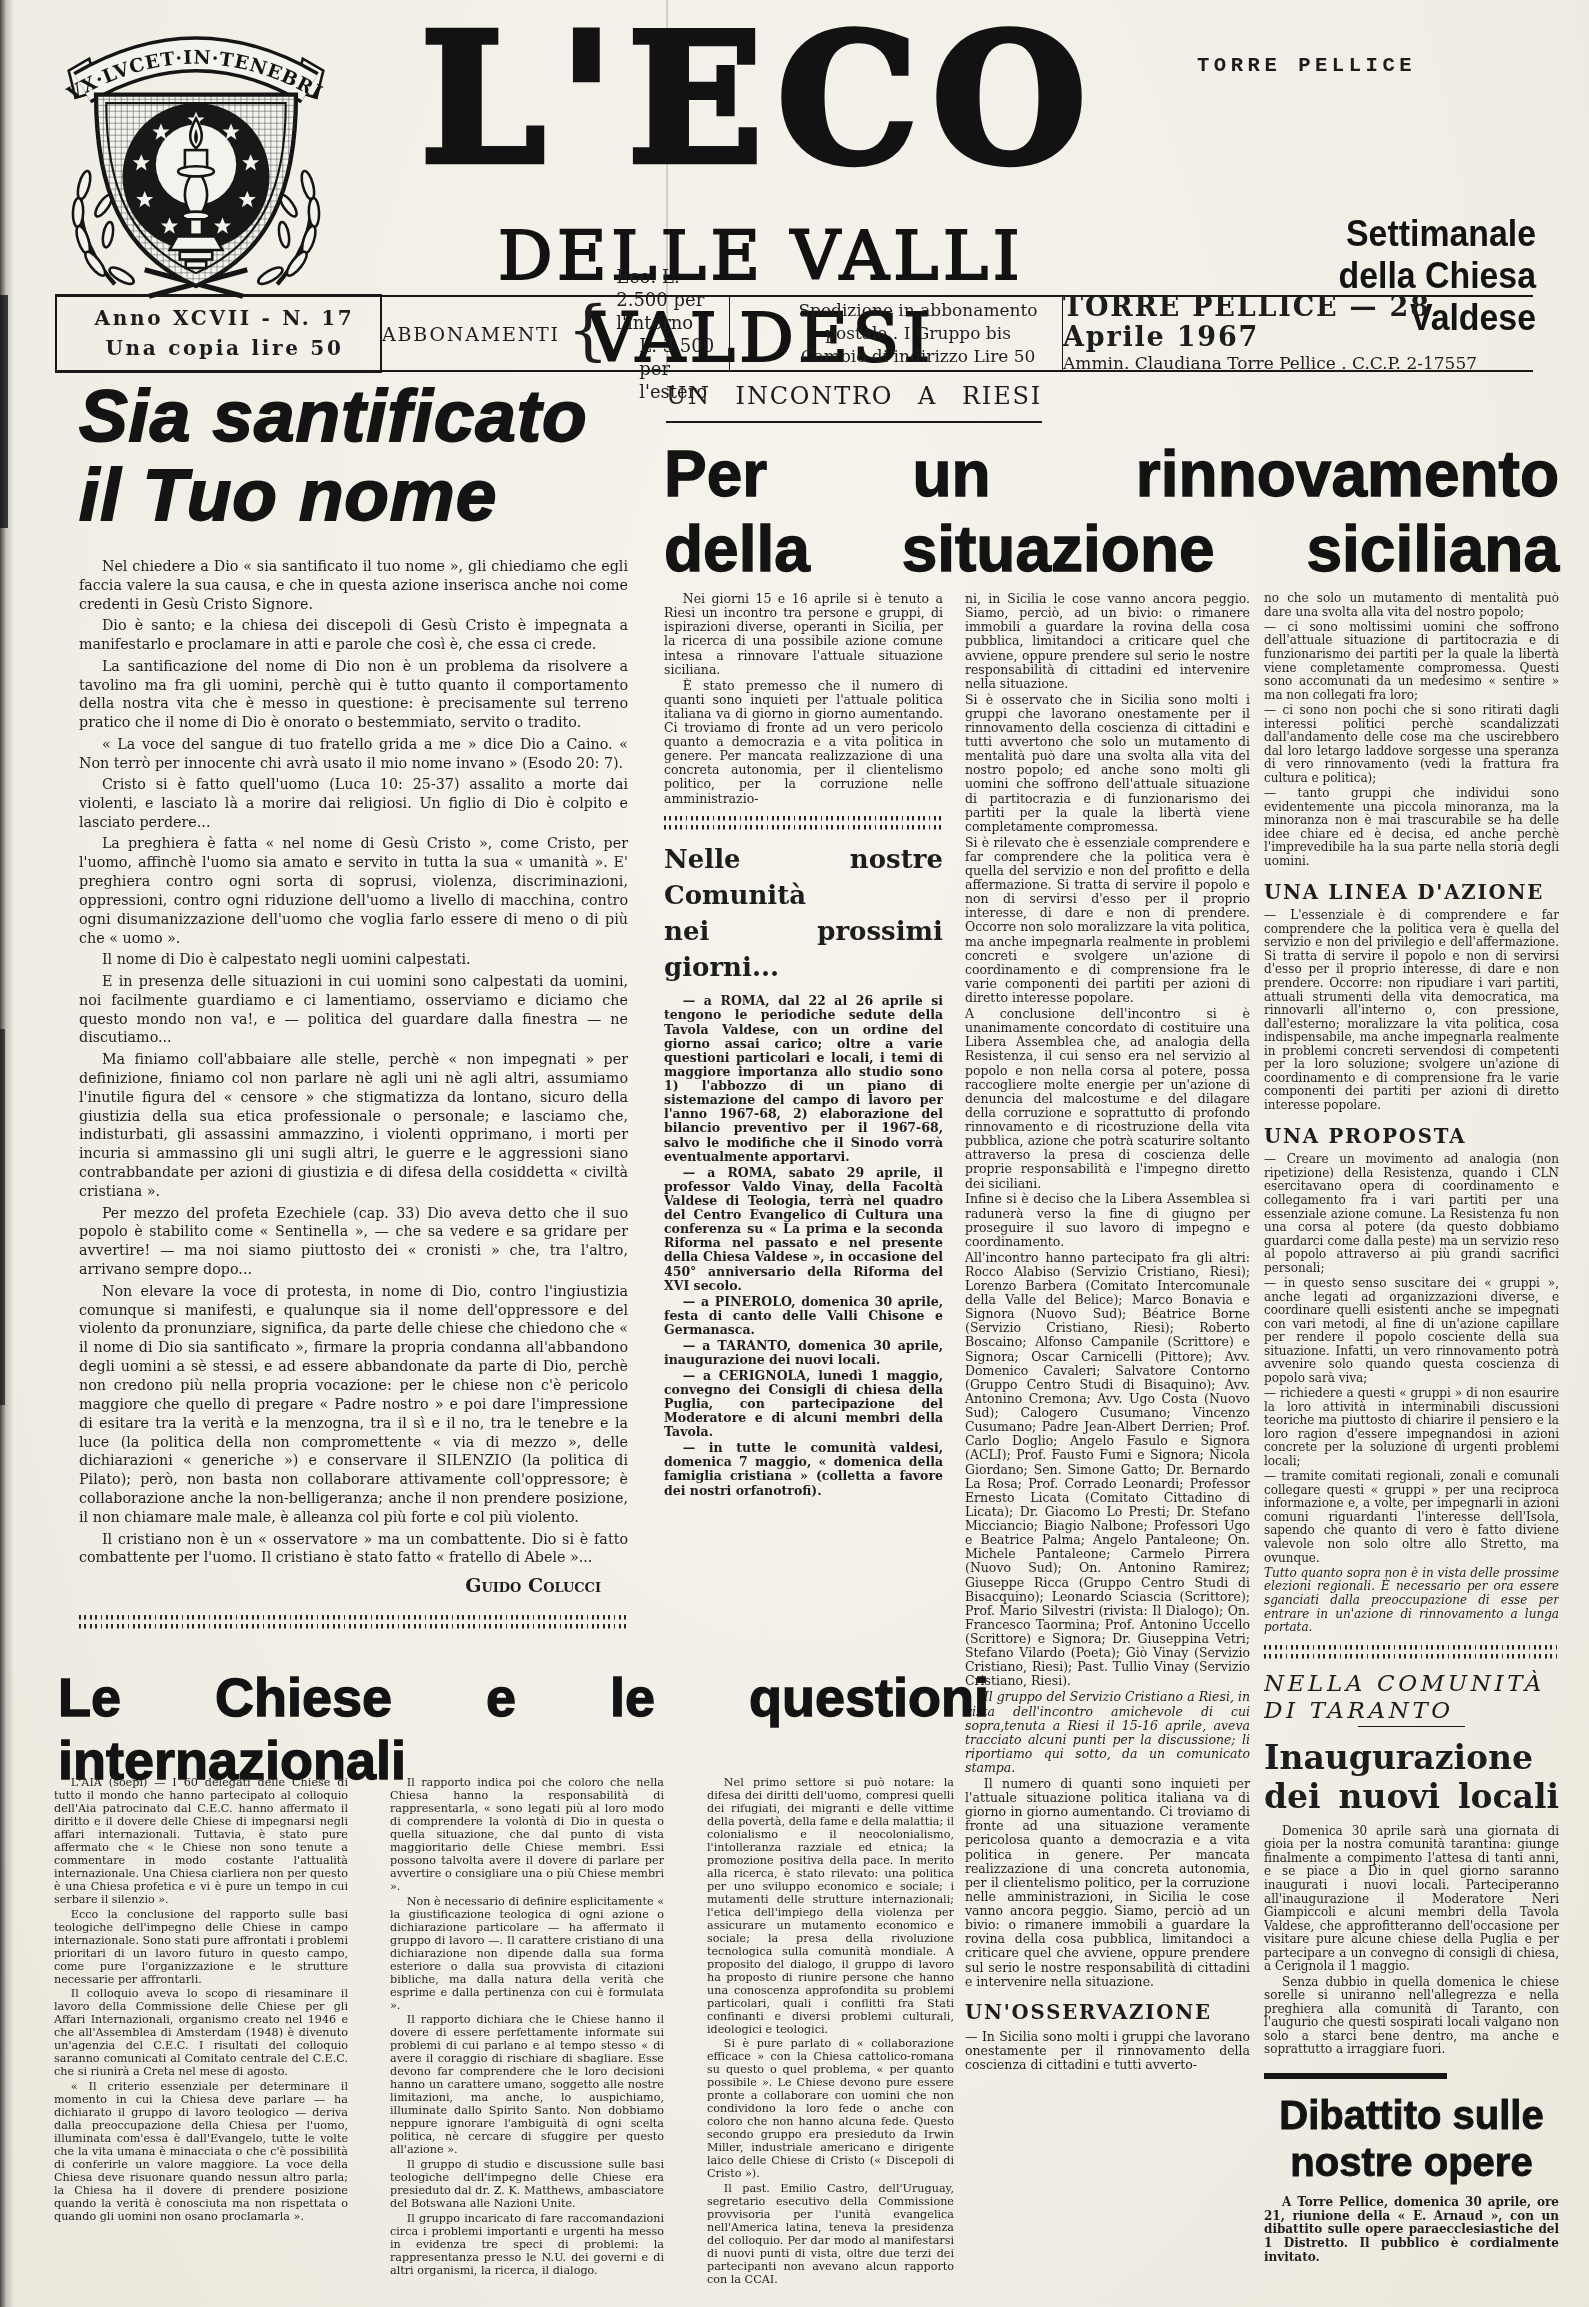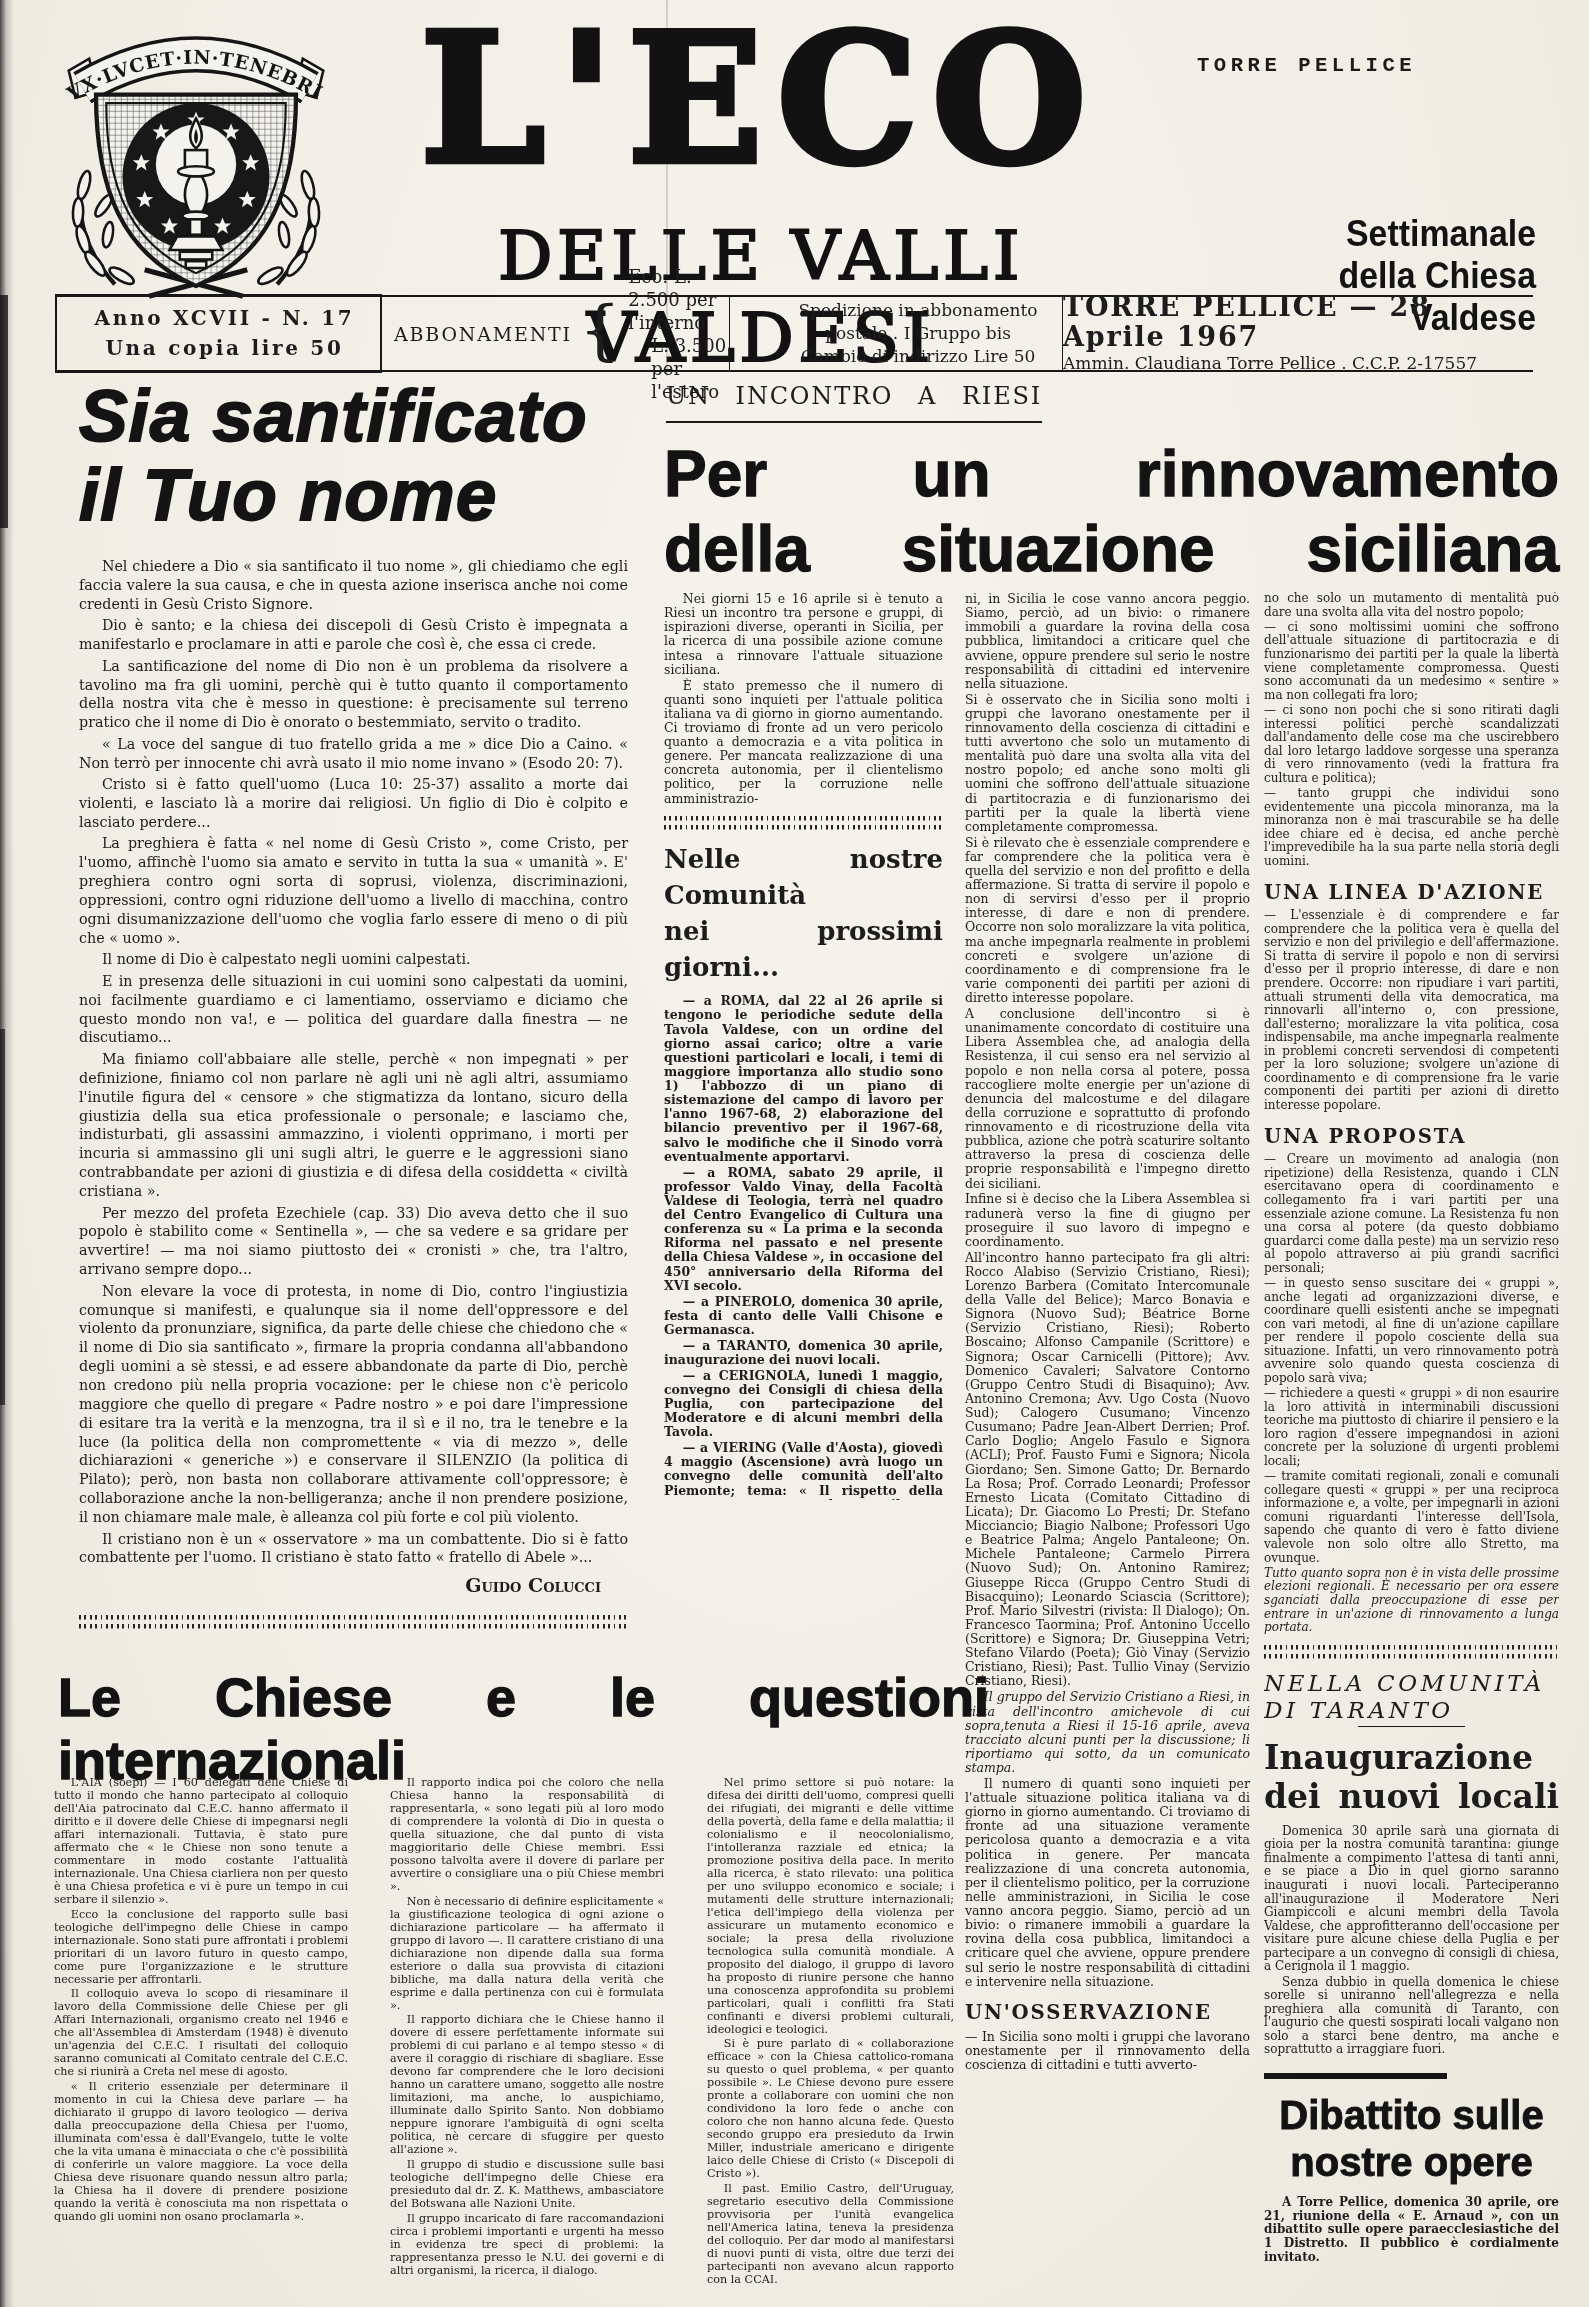--- a/index.html
+++ b/index.html
@@ -21,21 +21,21 @@
   .stamp{left:1197px;top:52px;width:295px;font-family:"Liberation Mono","DejaVu Sans Mono",monospace;
          font-weight:bold;font-size:20.6px;line-height:27px;letter-spacing:4.5px;color:#1c1c1c;}
   .weekly{left:1226px;top:213px;width:310px;text-align:right;font-family:"Liberation Sans",sans-serif;
           font-weight:900;font-size:36px;line-height:42px;color:#131313;transform:scaleX(.94);transform-origin:right;}
   
   .infobar{left:55px;top:295px;width:1478px;height:73px;display:flex;align-items:stretch;
            border-top:2.7px solid #181818;border-bottom:2.7px solid #181818;font-size:18px;}
   .ib-cell{display:flex;flex-direction:column;justify-content:center;}
   .ib-issue{width:311px;border:2.7px solid #181818;margin:-2.7px 0;text-align:center;font-weight:bold;font-size:20px;line-height:29.5px;letter-spacing:2.7px;padding-left:12px;}
   .ib-abb{width:347px;flex-direction:row;align-items:center;justify-content:center;gap:7.2px;}
-  .ib-abb .lbl{font-size:19px;letter-spacing:1.8px;padding-left:12px;}
+  .ib-abb .lbl{font-size:19px;letter-spacing:1.8px;}
   .ib-abb .brace{font-size:66px;font-weight:400;line-height:54px;padding-bottom:7.2px;}
   .ib-prices{font-size:18px;line-height:23px;}
   .ib-post{width:288px;border-left:1.8px solid #181818;text-align:center;font-size:17px;line-height:23px;padding-left:44px;}
   .ib-place{flex:1;border-left:1.8px solid #181818;text-align:left;}
   .ib-place .l1{font-weight:bold;font-size:27px;line-height:30px;letter-spacing:1.8px;}
   .ib-place .l2{font-size:17px;line-height:23px;}
 
   
   .newscol{font-size:12.5px;line-height:1.13;text-align:justify;hyphens:auto;-webkit-hyphens:auto;overflow:hidden;}
   .newscol p{margin:0 0 1.8px 0;text-indent:1.5em;}
@@ -237,20 +237,21 @@
     <div class="com-title">
       <div class="jlast">Nelle nostre Comunità</div>
       <div class="jlast">nei prossimi giorni...</div>
     </div>
     <div class="com-items">
         <p>— a ROMA, dal 22 al 26 aprile si tengono le periodiche sedute della Tavola Valdese, con un ordine del giorno assai carico; oltre a varie questioni particolari e locali, i temi di maggiore importanza allo studio sono 1) l'abbozzo di un piano di sistemazione del campo di lavoro per l'anno 1967-68, 2) elaborazione del bilancio preventivo per il 1967-68, salvo le modifiche che il Sinodo vorrà eventualmente apportarvi.</p>
         <p>— a ROMA, sabato 29 aprile, il professor Valdo Vinay, della Facoltà Valdese di Teologia, terrà nel quadro del Centro Evangelico di Cultura una conferenza su « La prima e la seconda Riforma nel passato e nel presente della Chiesa Valdese », in occasione del 450° anniversario della Riforma del XVI secolo.</p>
         <p>— a PINEROLO, domenica 30 aprile, festa di canto delle Valli Chisone e Germanasca.</p>
         <p>— a TARANTO, domenica 30 aprile, inaugurazione dei nuovi locali.</p>
         <p>— a CERIGNOLA, lunedì 1 maggio, convegno dei Consigli di chiesa della Puglia, con partecipazione del Moderatore e di alcuni membri della Tavola.</p>
+        <p>— in tutte le comunità valdesi, domenica 7 maggio, « domenica della famiglia cristiana » (colletta a favore dei nostri orfanotrofi).</p>
         <p>— a VIERING (Valle d'Aosta), giovedì 4 maggio (Ascensione) avrà luogo un convegno delle comunità dell'alto Piemonte; tema: « Il rispetto della persona umana », parleranno il past. Ermanno Rostan, un giovane di Ivrea, la sig.na Evelina Pons; il culto del mattino sarà presieduto dal pastore Giovanni Peyrot.</p>
       </div>
 
   </div>
 
   <div class="abs newscol colB">
     <div>
         <p class="noindent">ni, in Sicilia le cose vanno ancora peggio. Siamo, perciò, ad un bivio: o rimanere immobili a guardare la rovina della cosa pubblica, limitandoci a criticare quel che avviene, oppure prendere sul serio le nostre responsabilità di cittadini ed intervenire nella situazione.</p>
         <p class="noindent">Si è osservato che in Sicilia sono molti i gruppi che lavorano onestamente per il rinnovamento della coscienza di cittadini e tutti avvertono che solo un mutamento di mentalità può dare una svolta alla vita del nostro popolo; ed anche sono molti gli uomini che soffrono dell'attuale situazione di partitocrazia e di funzionarismo dei partiti per la quale la libertà viene completamente compromessa.</p>
         <p class="noindent">Si è rilevato che è essenziale comprendere e far comprendere che la politica vera è quella del servizio e non del profitto e della affermazione. Si tratta di servire il popolo e non di servirsi d'esso per il proprio interesse, di dare e non di prendere. Occorre non solo moralizzare la vita politica, ma anche impegnarla realmente in problemi concreti e svolgere un'azione di coordinamento e di comprensione fra le varie componenti dei partiti per azioni di diretto interesse popolare.</p>

